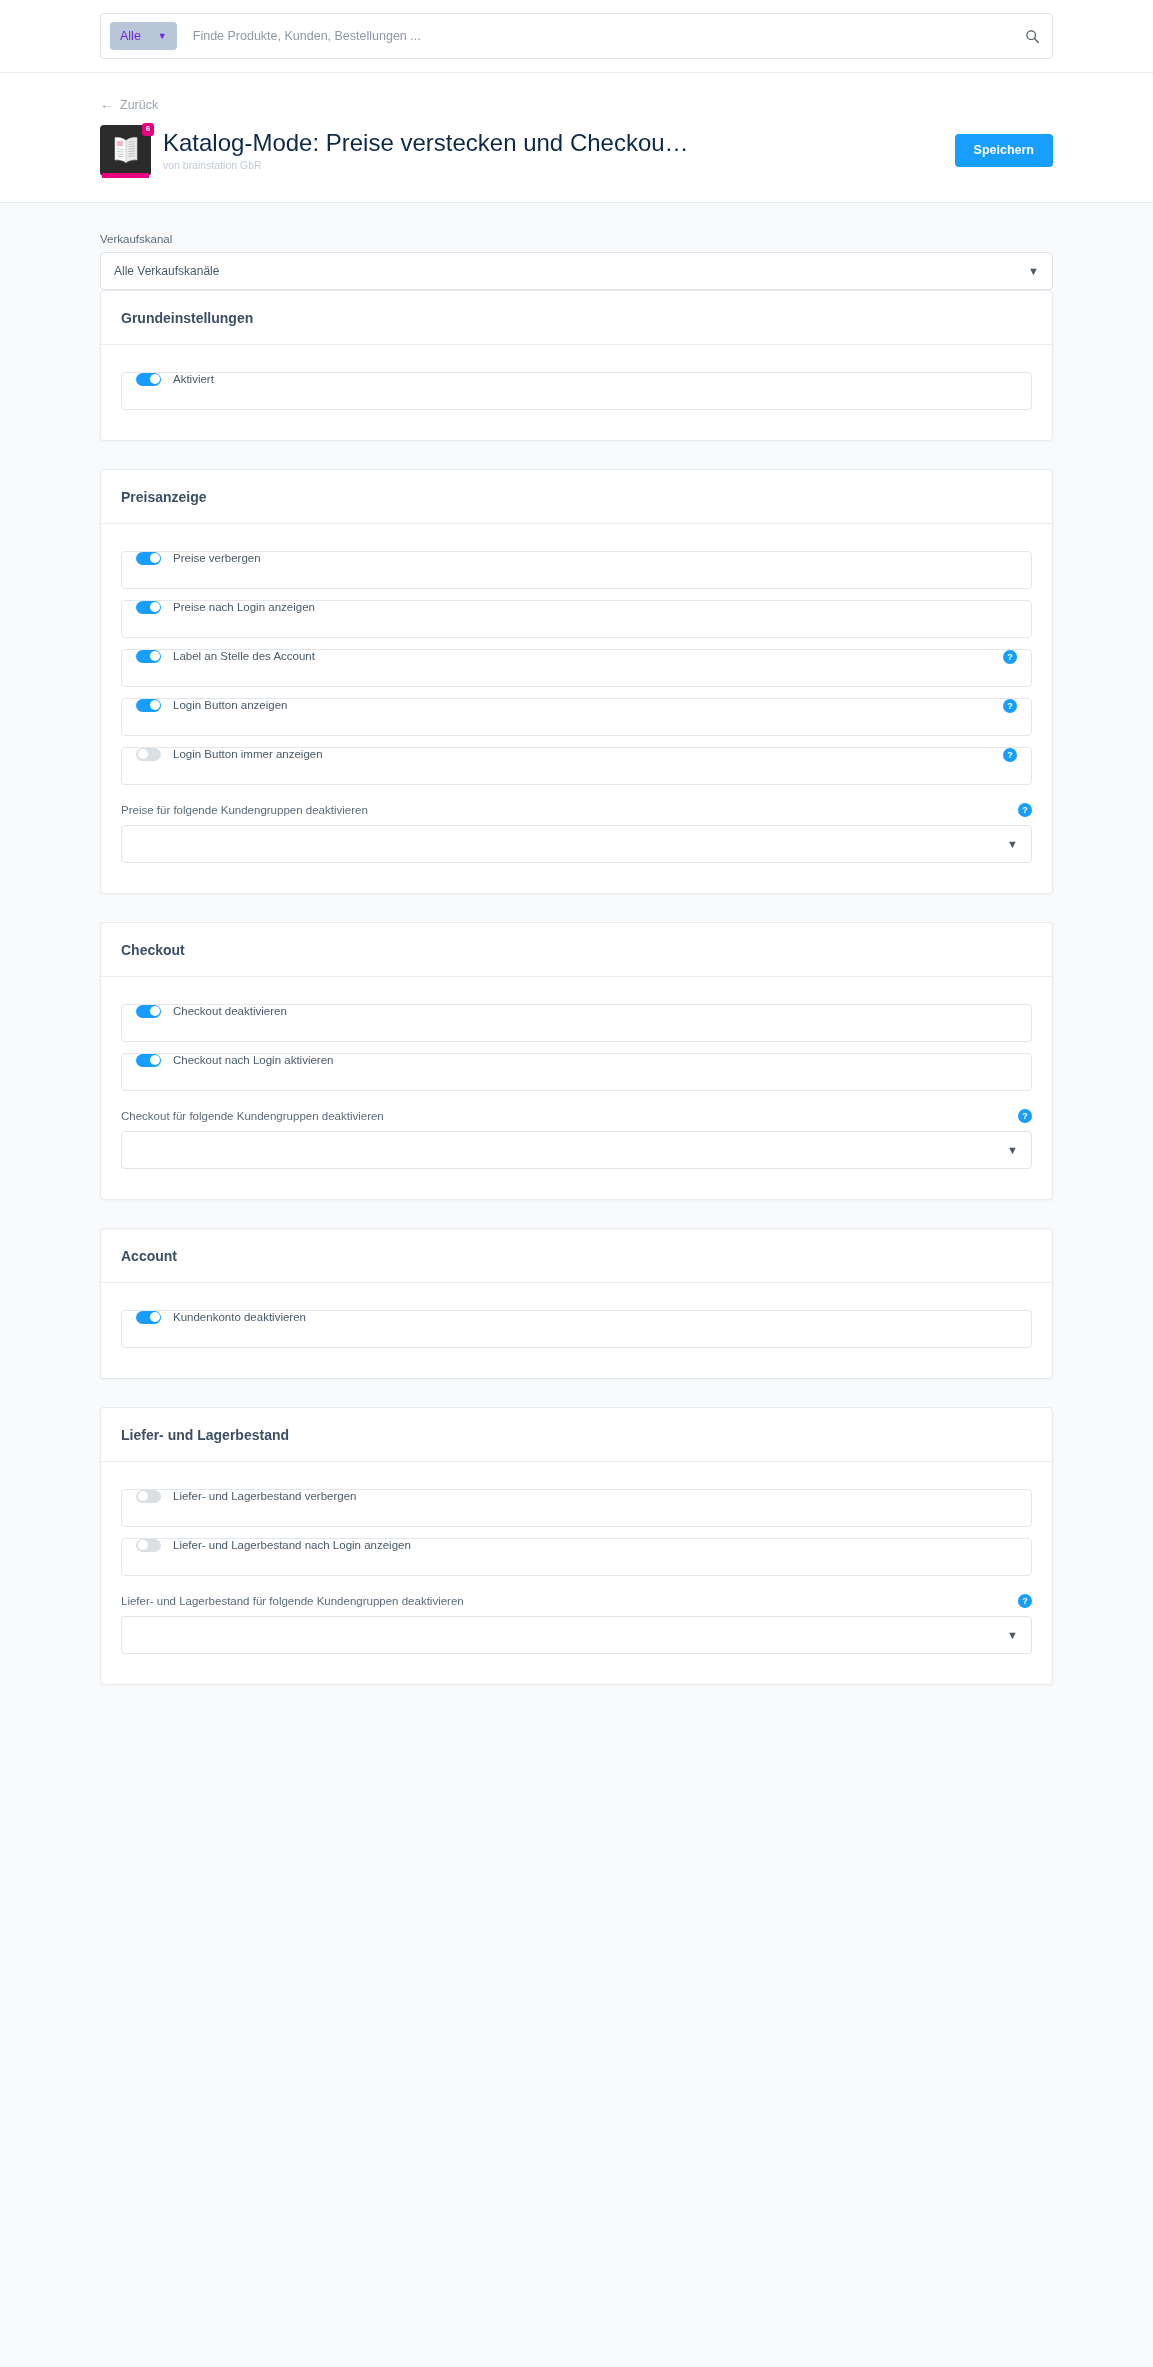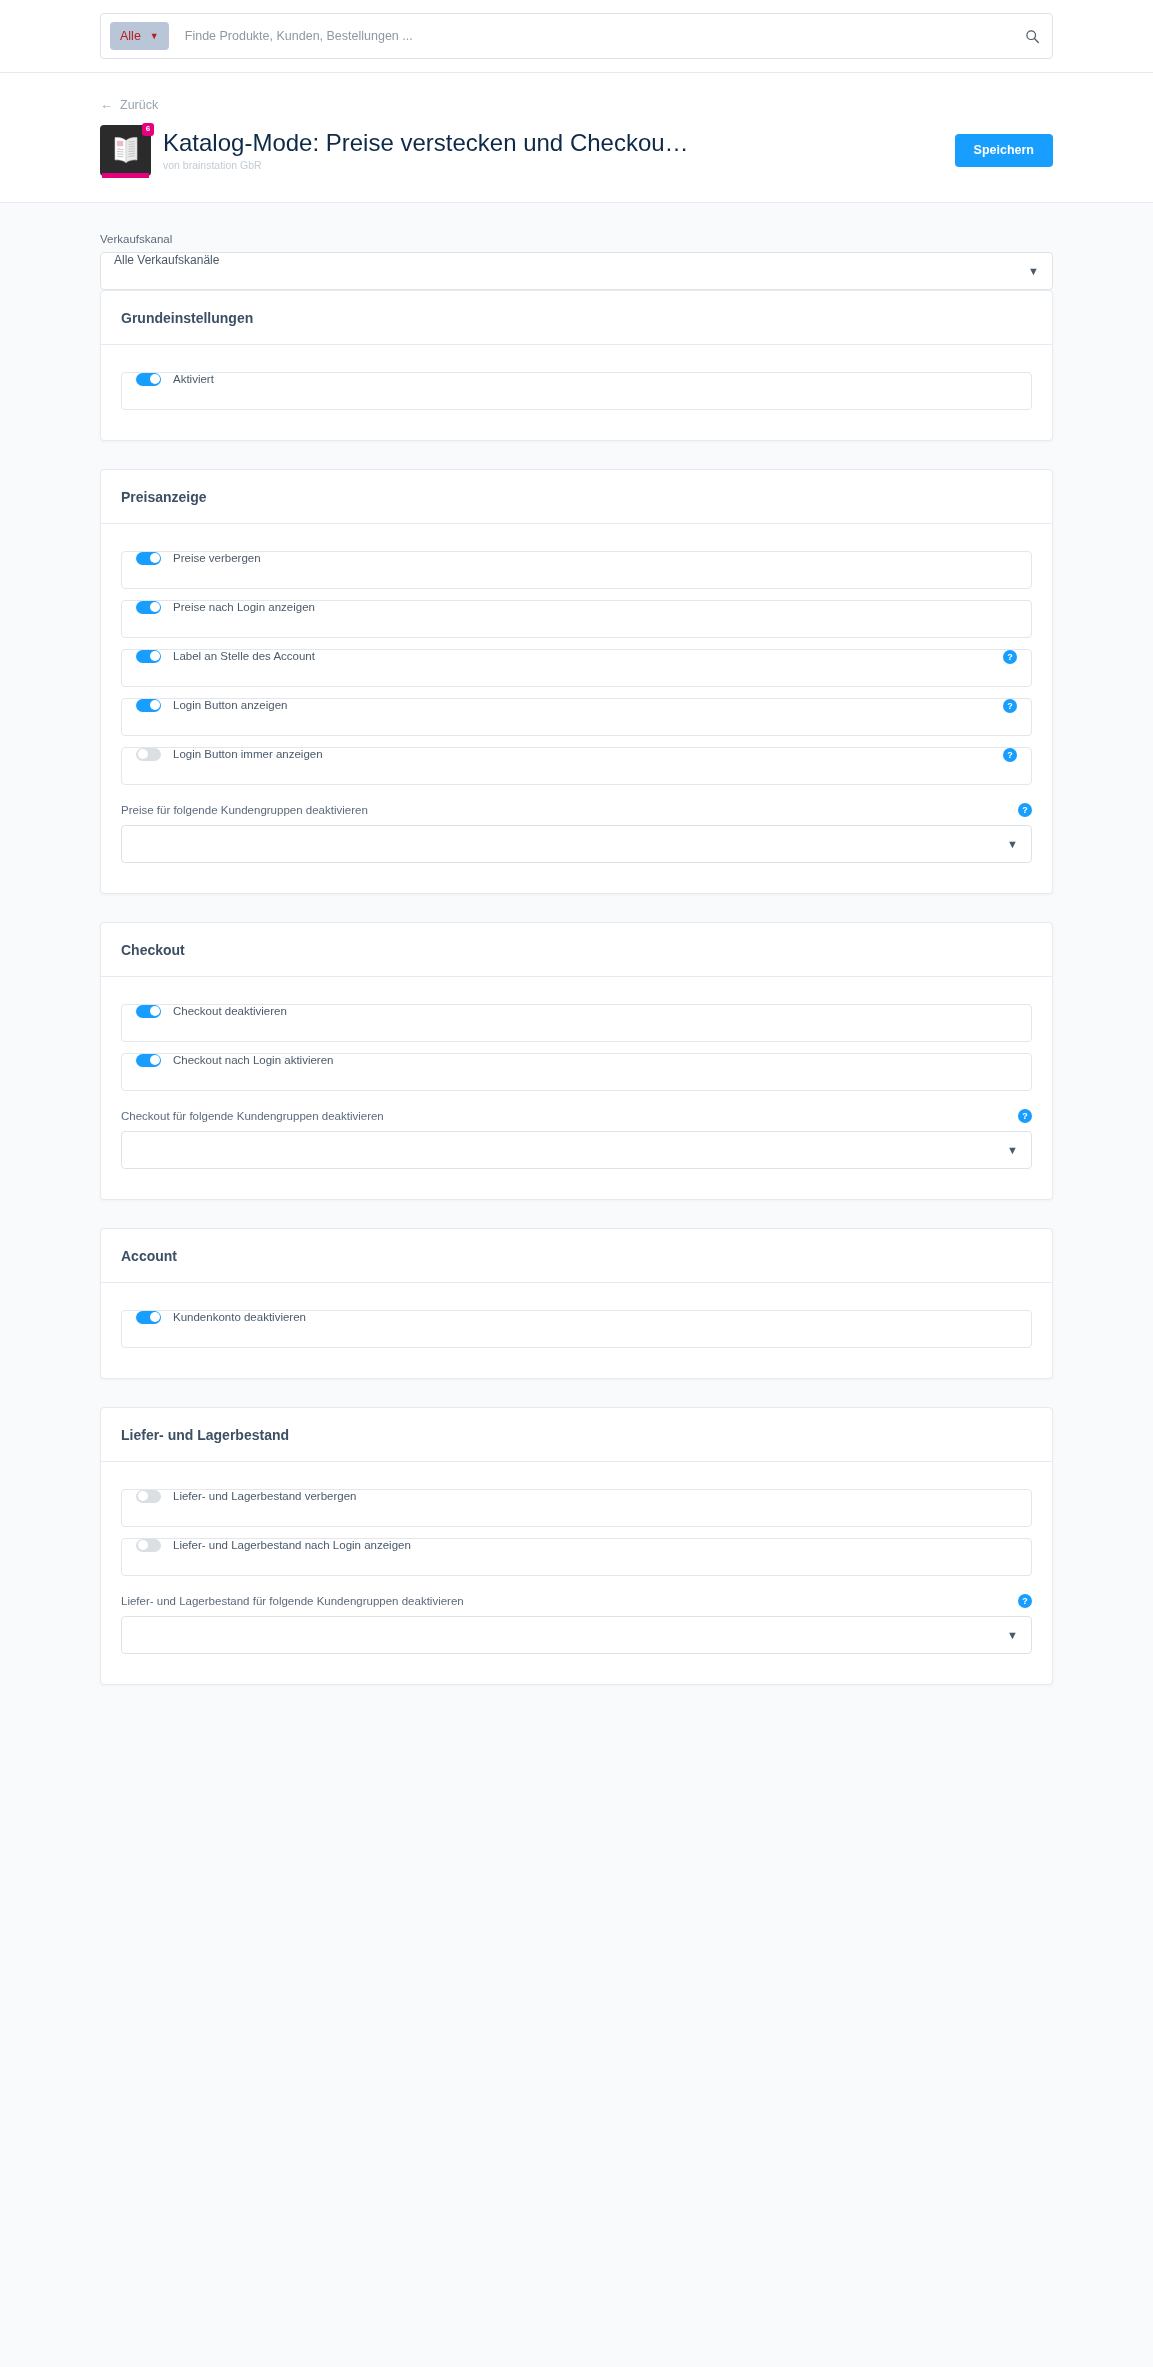--- a/index.html
+++ b/index.html
@@ -25,28 +25,28 @@
     height: 46px;
     border: 1px solid #dfe3e8;
     border-radius: 4px;
     background: #fff;
     display: flex;
     align-items: center;
     padding: 0 12px 0 9px;
   }
   .scope-btn {
     background: #b9c6d8;
-    color: #b91c1c;
+    color: #6d28d9;
     border: none;
     border-radius: 4px;
     height: 28px;
     padding: 0 10px;
     display: flex;
     align-items: center;
-    gap: 9px;
+    gap: 17px;
     font-size: 12.5px;
     cursor: pointer;
   }
   .scope-btn .caret { font-size: 9px; line-height: 1; }
   .search-input {
     flex: 1;
     border: none;
     outline: none;
     font-size: 12.5px;
     color: #5a6775;
@@ -145,21 +145,21 @@
     margin-bottom: 7px;
     display: block;
   }
   .select-box {
     position: relative;
     background: #fff;
     border: 1px solid #dfe3e8;
     border-radius: 4px;
     height: 38px;
     display: flex;
-    align-items: flex-start;
+    align-items: center;
     padding: 0 34px 0 13px;
     font-size: 12px;
     color: #4a5a6a;
     cursor: pointer;
   }
   .select-box.tall { height: 38px; }
   .select-caret {
     position: absolute;
     right: 13px; top: 50%;
     transform: translateY(-50%);

